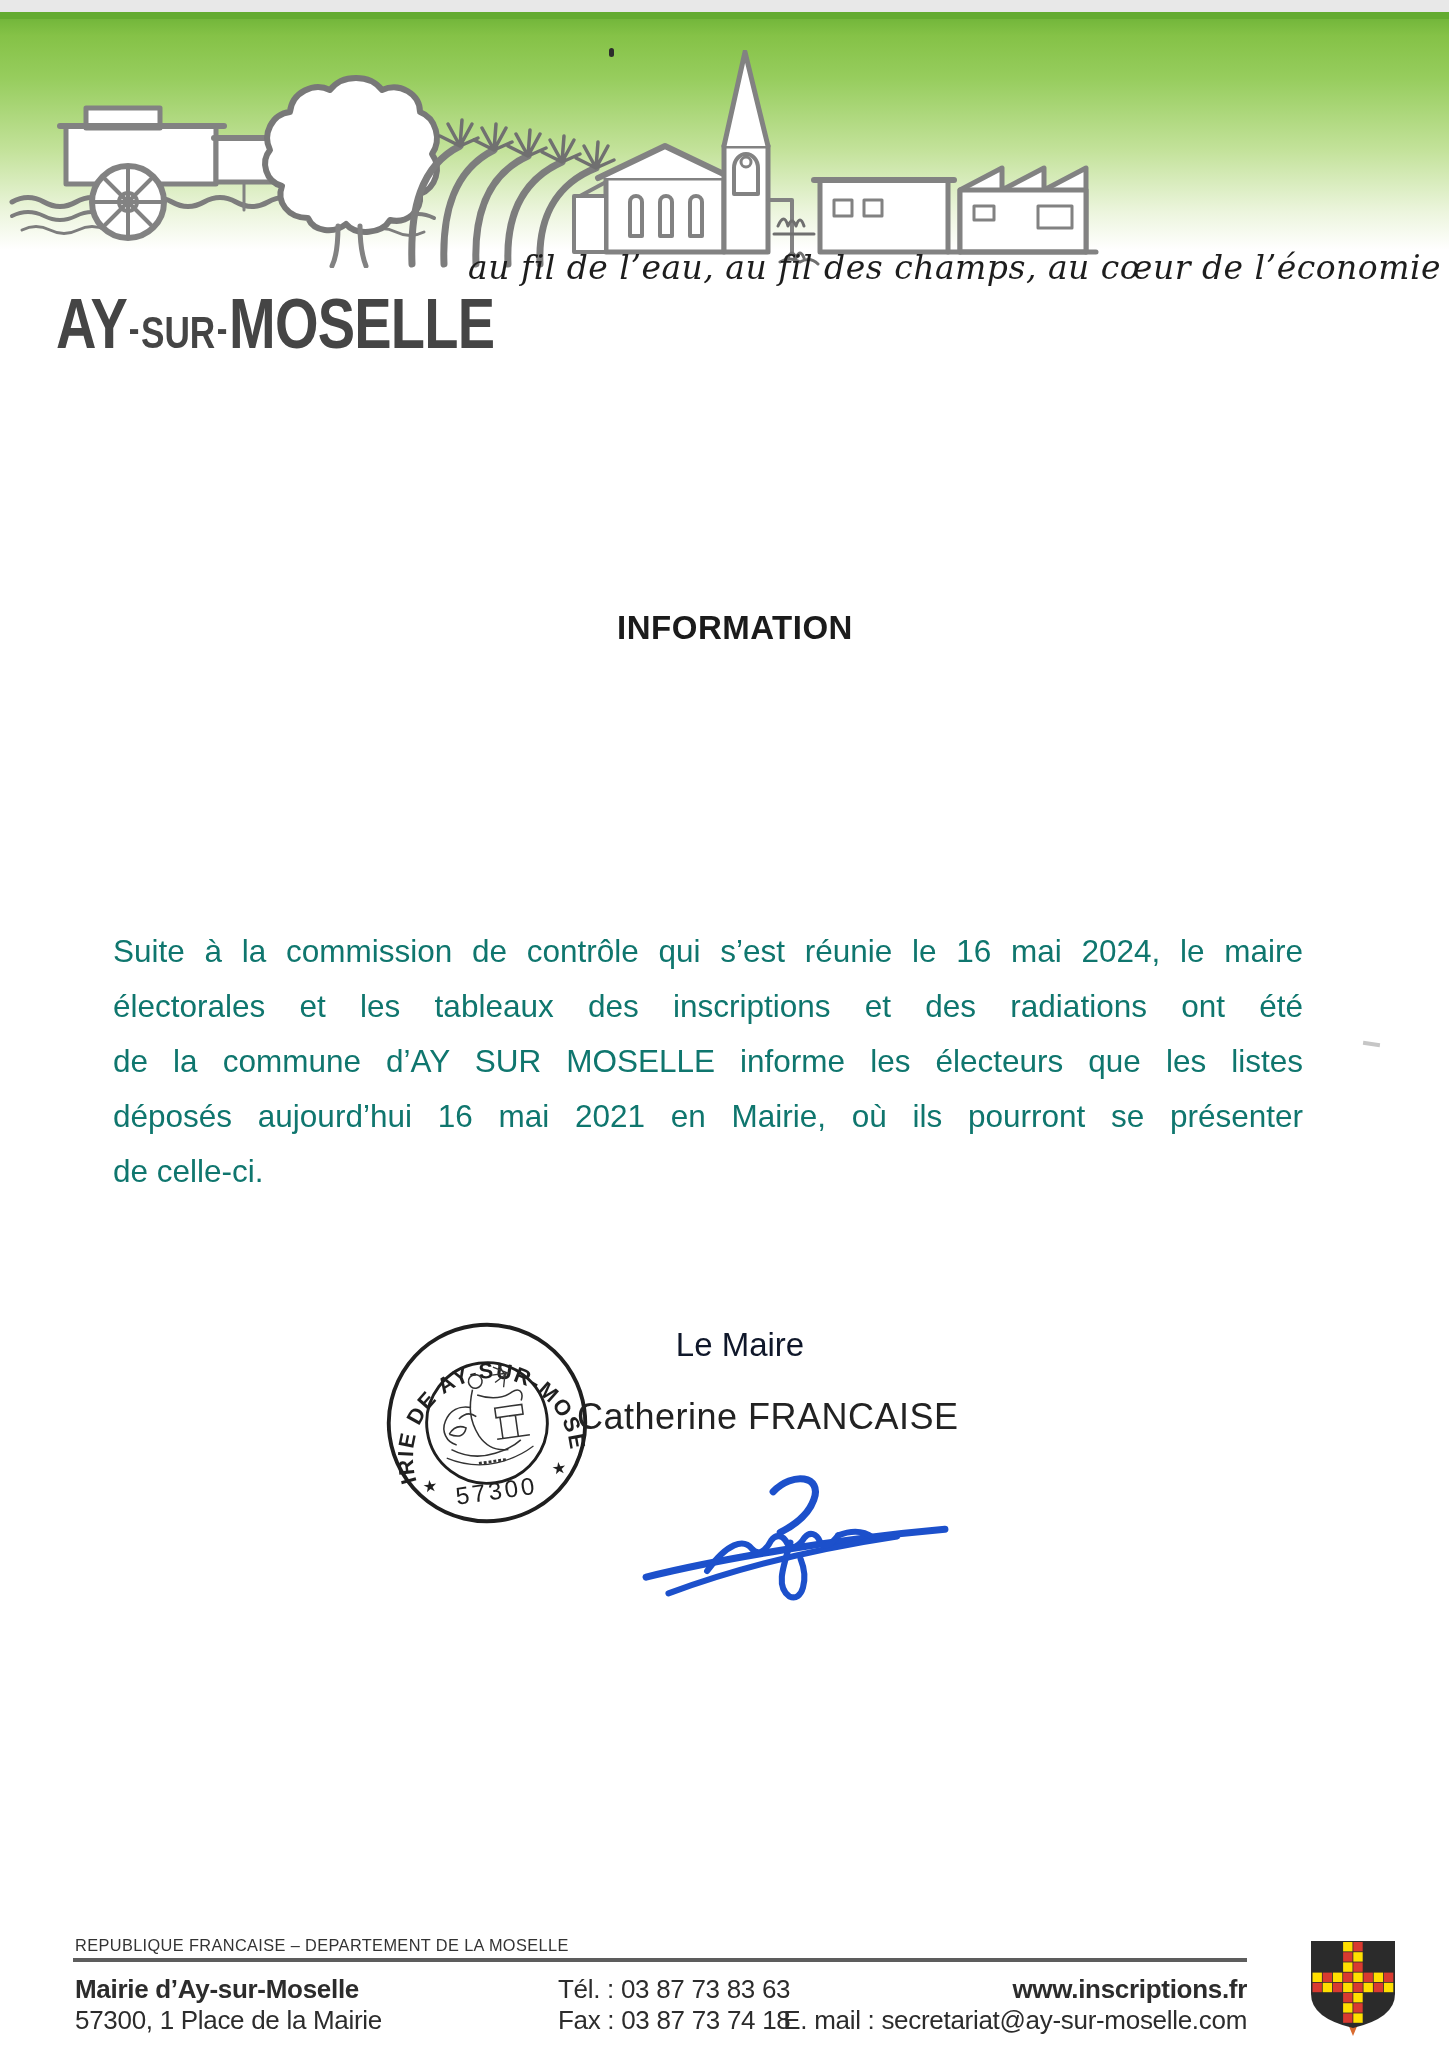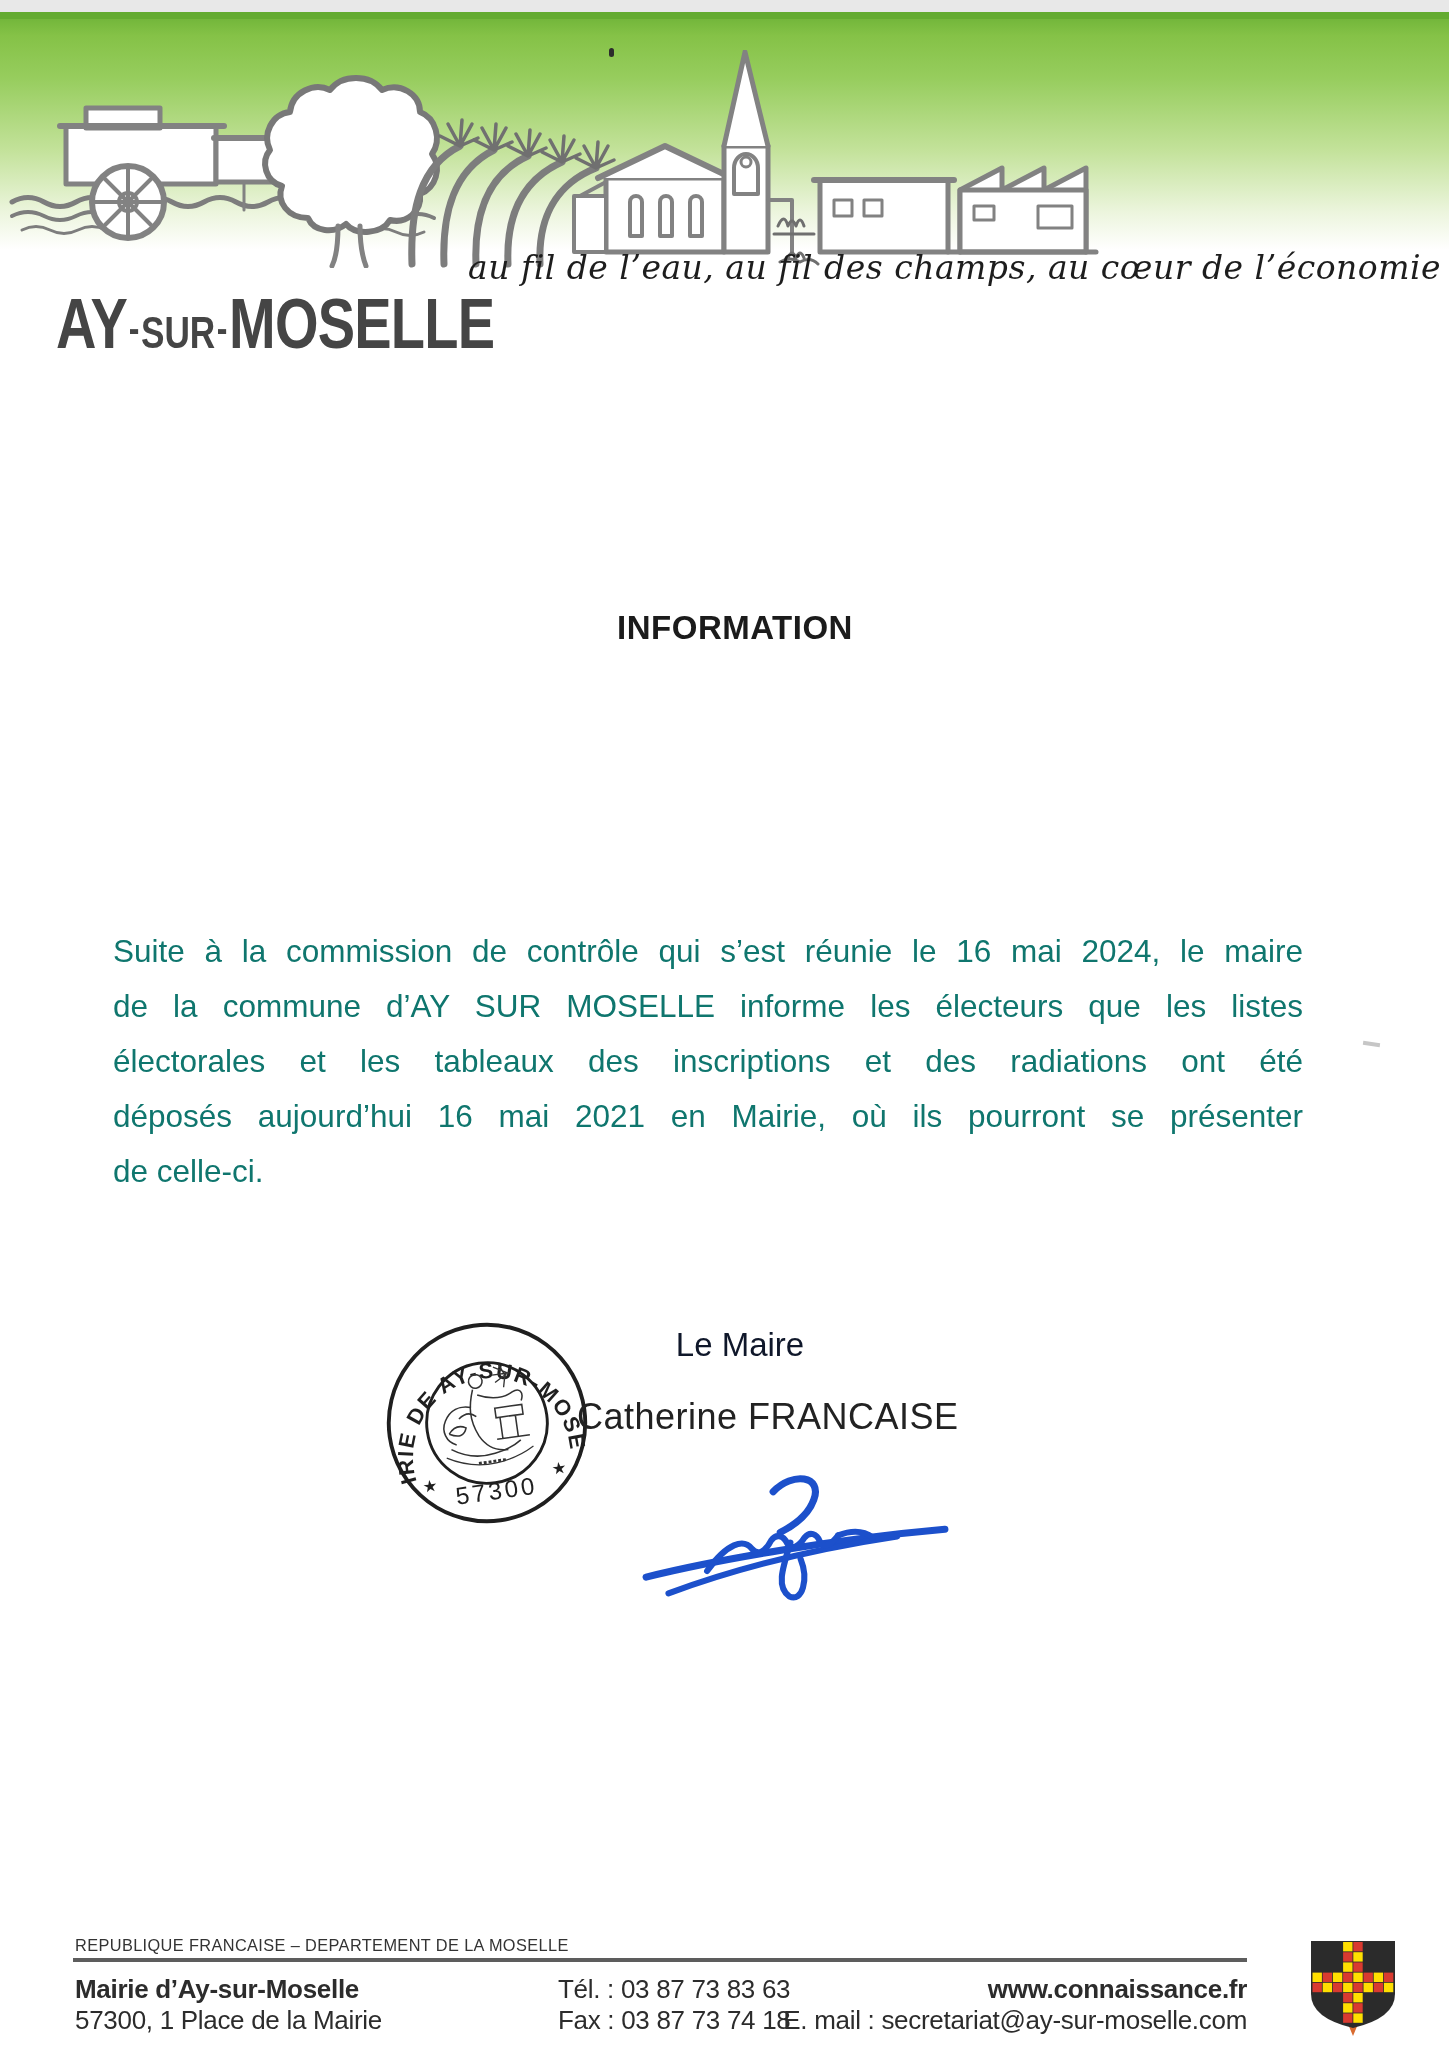--- a/index.html
+++ b/index.html
@@ -152,22 +152,22 @@
   <div class="logo">
     <span class="big">AY</span><span class="sep">-</span><span class="small">SUR</span><span class="sep">-</span><span class="big">MOSELLE</span>
   </div>
 
   <div class="artifact-dot"></div>
 
   <div class="doc-title">INFORMATION</div>
 
   <div class="body-text">
     <div class="line">Suite à la commission de contrôle qui s’est réunie le 16 mai 2024, le maire</div>
+    <div class="line">électorales et les tableaux des inscriptions et des radiations ont été</div>
     <div class="line">de la commune d’AY SUR MOSELLE informe les électeurs que les listes</div>
-    <div class="line">électorales et les tableaux des inscriptions et des radiations ont été</div>
     <div class="line">déposés aujourd’hui 16 mai 2021 en Mairie, où ils pourront se présenter</div>
     <div class="line last">de celle-ci.</div>
   </div>
 
   <div class="artifact-dash"></div>
 
   <svg class="stamp" viewBox="0 0 220 220">
     <circle cx="110" cy="110" r="101" fill="none" stroke="#1f1f1f" stroke-width="4"></circle>
     <circle cx="110" cy="110" r="62" fill="none" stroke="#1f1f1f" stroke-width="3"></circle>
     <defs>
@@ -207,21 +207,21 @@
   </svg>
 
   <div class="footer-republic">REPUBLIQUE FRANCAISE – DEPARTEMENT DE LA MOSELLE</div>
   <div class="footer-rule"></div>
 
   <div class="footer">
     <div class="org">Mairie d’Ay-sur-Moselle</div>
     <div class="addr">57300, 1 Place de la Mairie</div>
     <div class="tel">Tél. : 03 87 73 83 63</div>
     <div class="fax">Fax : 03 87 73 74 18</div>
-    <div class="web">www.connaissance.fr</div>
+    <div class="web">www.inscriptions.fr</div>
     <div class="mail">E. mail : secretariat@ay-sur-moselle.com</div>
   </div>
 
   <svg class="coat" viewBox="0 0 100 104">
     <path id="coat-tip" d="M45,88 L50,100 L55,88 Z" fill="#d96b2f"></path>
     <path id="coat-field" d="M8,5 H92 V58 Q92 82 50 92 Q8 82 8 58 Z" fill="#2b2b2b"></path>
     <g id="coat-cross">
         <rect x="40.1" y="6.0" width="9.4" height="9.4" fill="#ffdf00"></rect>
         <rect x="50.3" y="6.0" width="9.4" height="9.4" fill="#d93a30"></rect>
         <rect x="40.1" y="16.2" width="9.4" height="9.4" fill="#d93a30"></rect>

